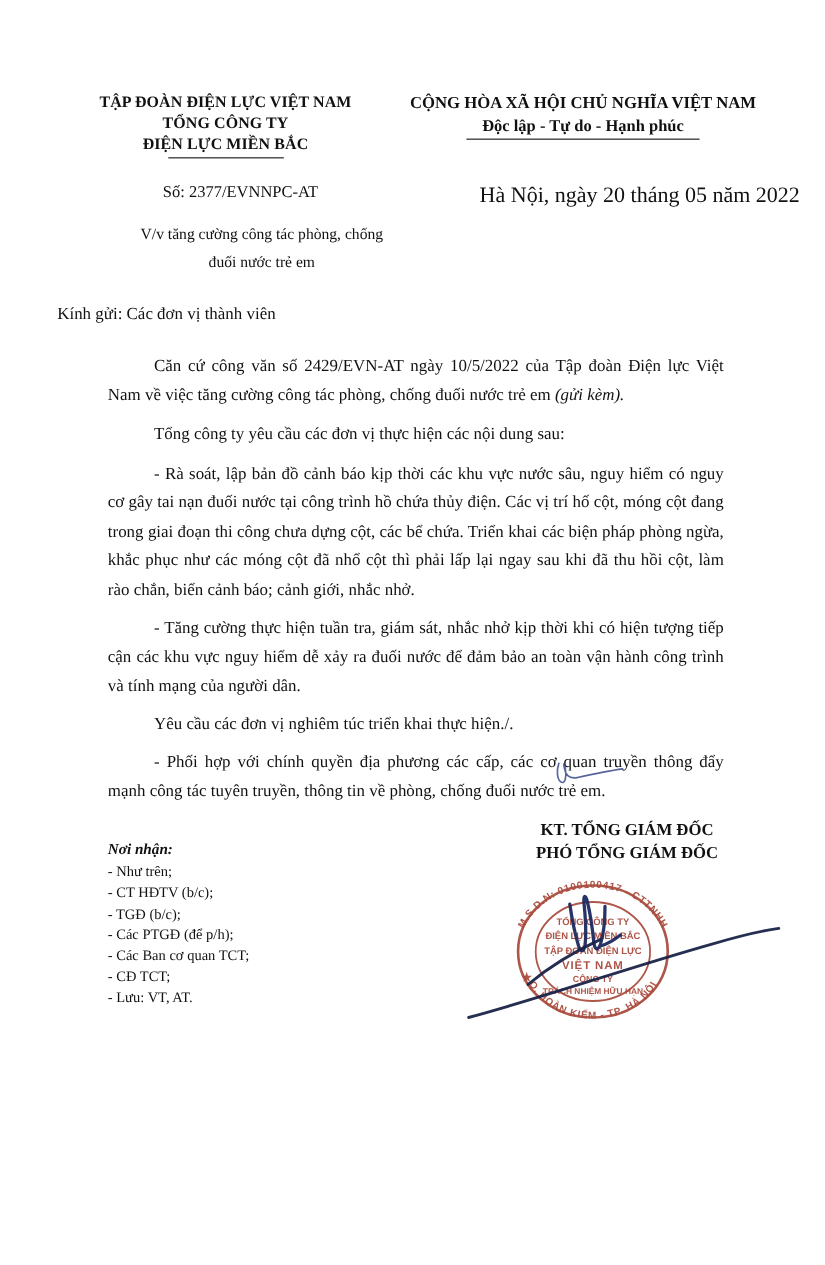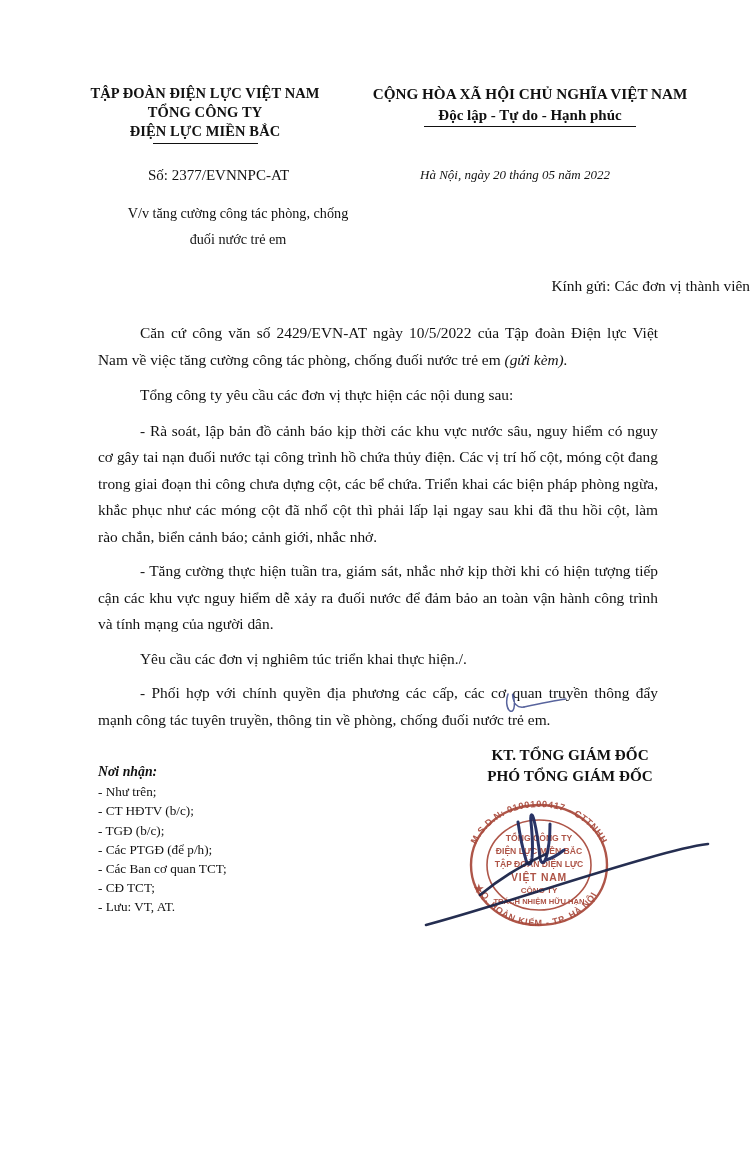--- a/index.html
+++ b/index.html
@@ -80,47 +80,46 @@
   .docnum {
     position: absolute;
     left: 148px;
     top: 0;
     font-size: 15px;
     white-space: nowrap;
     text-align: right;
   }
   .docdate {
     position: absolute;
-    left: 420px;
+    left: 436px;
     top: 0;
-    font-size: 13px;
-    font-style: italic;
+    font-size: 20px;
     white-space: nowrap;
   }
 
   
   .subject {
     position: absolute;
     top: 200px;
     left: 88px;
     width: 300px;
     text-align: center;
     font-size: 14.2px;
     line-height: 26px;
   }
 
   
   .kinhgui {
     position: absolute;
     top: 277px;
     left: 0;
     width: 750px;
-    text-align: right;
+    text-align: left;
     font-size: 15.4px;
-    padding-left: 27px;
+    padding-left: 52px;
     box-sizing: border-box;
   }
 
   
   .body {
     position: absolute;
     top: 320px;
     left: 98px;
     width: 560px;
     font-size: 15.4px;

